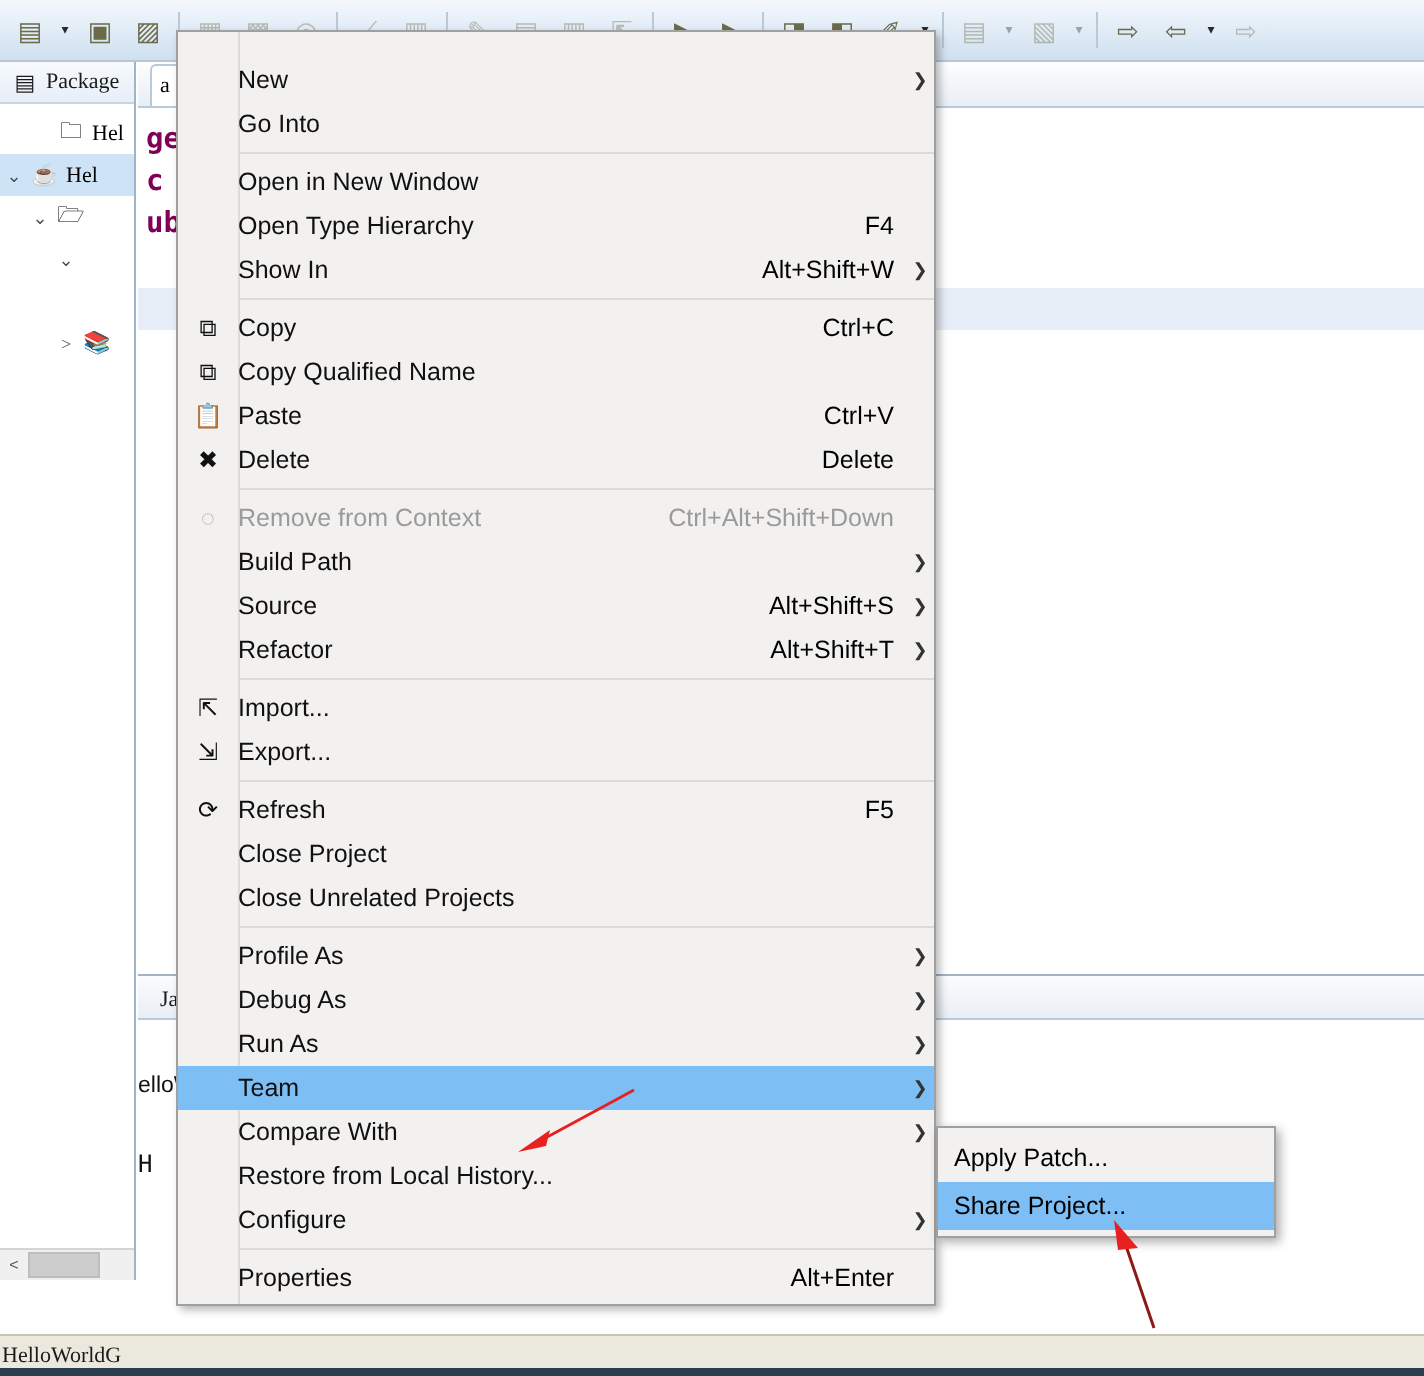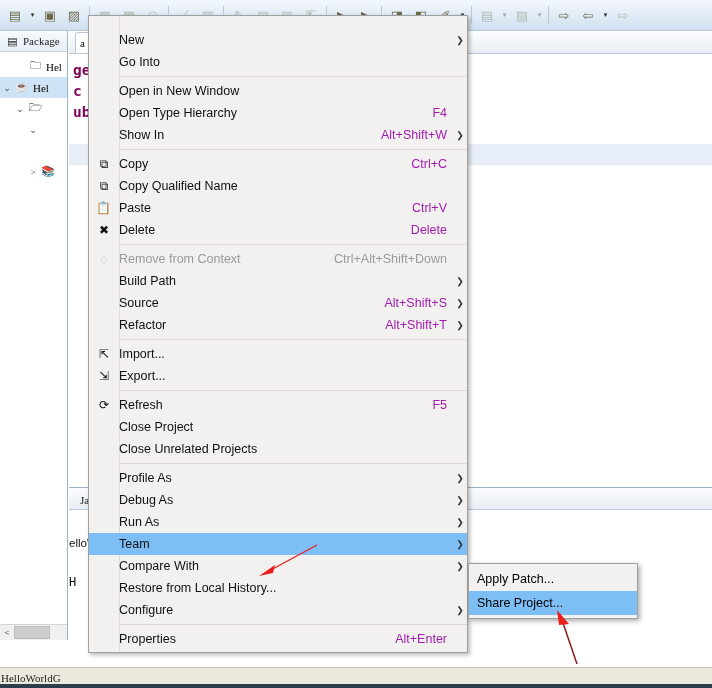--- a/index.html
+++ b/index.html
@@ -266,21 +266,21 @@
     line-height: 1;
   }
   .mi-label {
     flex: 1 1 auto;
     font-family: "Liberation Sans", sans-serif;
     font-size: 12.5px;
     white-space: nowrap;
   }
   .mi-accel {
     font-size: 12.5px;
-    color: #a21caf;
+    color: #000000;
     padding-right: 6px;
     white-space: nowrap;
   }
   .mi-sub {
     width: 14px;
     text-align: center;
     font-size: 9px;
     color: #333;
   }
   .mi-sub.empty { visibility: hidden; }

